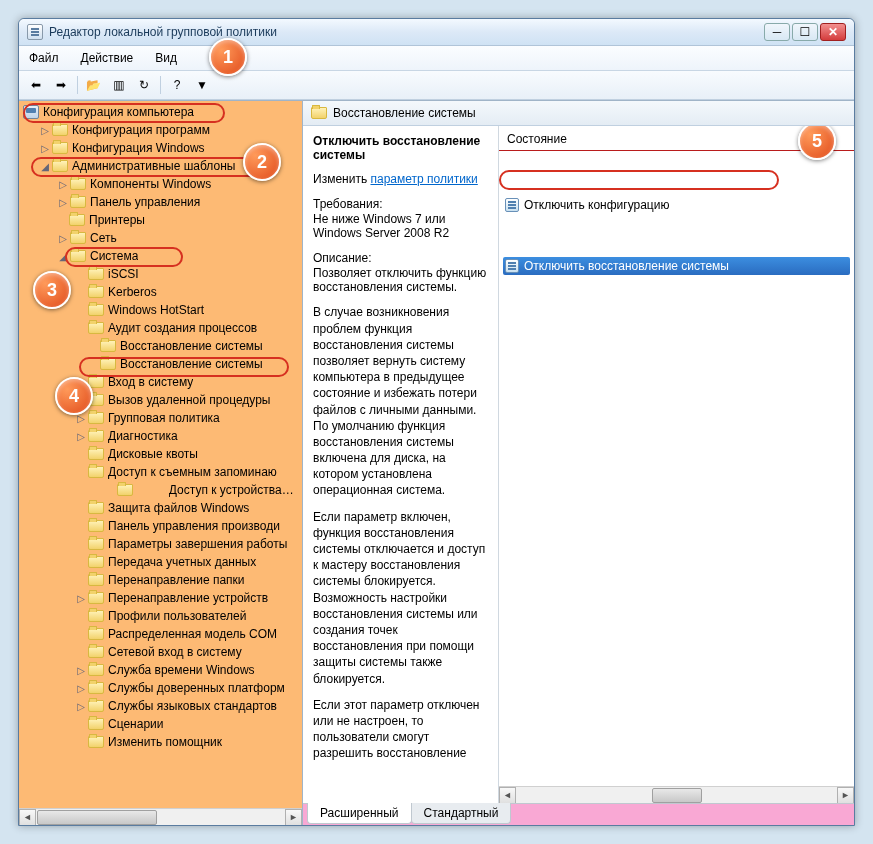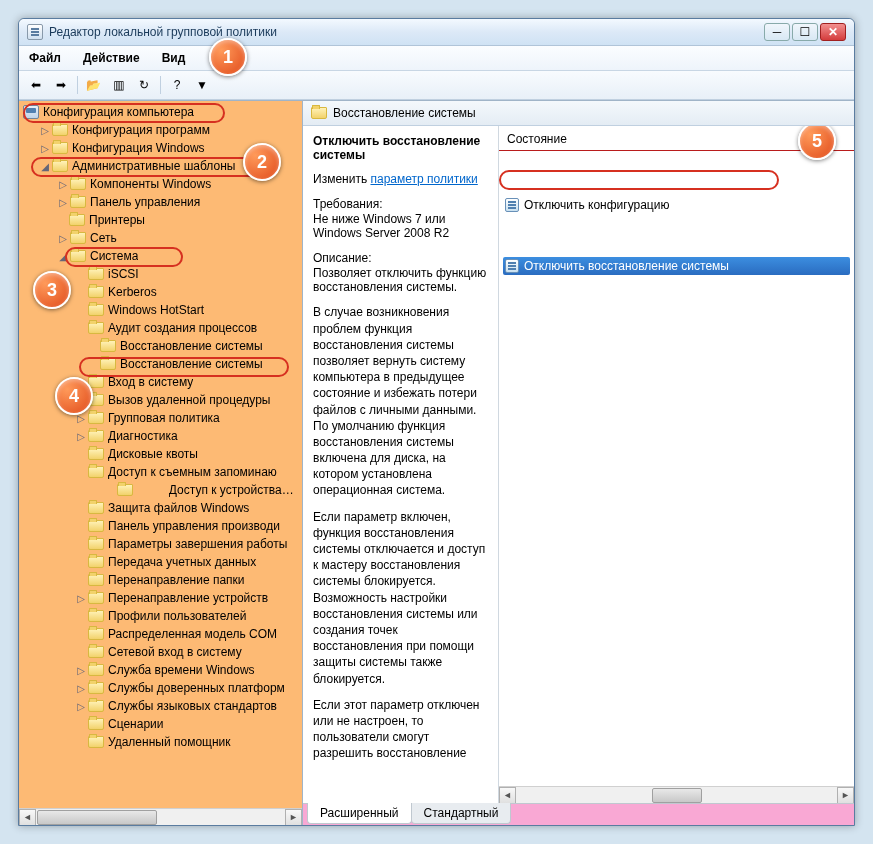--- a/index.html
+++ b/index.html
@@ -6,21 +6,21 @@
 body { background: #d4e4f0; padding: 18px; }
 .window { width: 837px; height: 808px; background: #fff; border: 1px solid #5a7ca0; border-radius: 6px 6px 0 0; box-shadow: 0 0 8px rgba(0,0,0,0.3); position: relative; display: flex; flex-direction: column; }
 .titlebar { background: linear-gradient(#f3f9ff,#dce9f7,#cfe2f4); border-radius: 6px 6px 0 0; padding: 4px 8px; display: flex; align-items: center; border-bottom: 1px solid #b0c4d8; }
 .title-icon { width: 16px; height: 16px; background: linear-gradient(#fff,#d0e0f0); border: 1px solid #89a; border-radius: 2px; margin-right: 6px; position: relative; }
 .title-icon::after { content: ''; position: absolute; left: 3px; right: 3px; top: 3px; height: 2px; background: #5a7ca0; box-shadow: 0 3px 0 #5a7ca0, 0 6px 0 #5a7ca0; }
 .title-text { color: #1a3a5a; flex: 1; }
 .win-btns { display: flex; gap: 2px; }
 .win-btn { width: 26px; height: 18px; border: 1px solid #8aa; border-radius: 3px; background: linear-gradient(#f0f6fc,#d8e8f4); display: flex; align-items: center; justify-content: center; cursor: pointer; }
 .win-btn.close { background: linear-gradient(#f29090,#d43c3c); border-color: #a02020; color: #fff; font-weight: bold; }
 .menubar { background: linear-gradient(#fbfdff,#eef4fb); border-bottom: 1px solid #c8d6e4; padding: 2px 6px; display: flex; gap: 14px; position: relative; }
-.menu-item { padding: 3px 4px; cursor: pointer; font-weight: bold; }
+.menu-item { padding: 3px 4px; cursor: pointer; }
 .toolbar { background: linear-gradient(#f8fbfe,#e8f0f8); border-bottom: 1px solid #c0d0e0; padding: 3px 6px; display: flex; gap: 3px; align-items: center; }
 .tool-btn { width: 22px; height: 22px; border: 1px solid transparent; border-radius: 2px; display: flex; align-items: center; justify-content: center; cursor: pointer; }
 .tool-sep { width: 1px; height: 18px; background: #c0d0e0; margin: 0 2px; }
 .content { flex: 1; display: flex; border-top: 1px solid #a0b4c8; overflow: hidden; }
 .tree-pane { width: 284px; border-right: 1px solid #a0b4c8; display: flex; flex-direction: column; background: #fdba74; }
 .tree-body { flex: 1; overflow: hidden; padding: 2px; position: relative; }
 .tree-row { display: flex; align-items: center; height: 18px; white-space: nowrap; cursor: pointer; padding-left: 2px; }
 .expander { width: 12px; height: 12px; display: inline-flex; align-items: center; justify-content: center; color: #667; font-size: 10px; margin-right: 1px; }
 .folder-icon { width: 16px; height: 12px; background: linear-gradient(#fff2b8,#f2d26b); border: 1px solid #d8b840; border-radius: 1px 1px 2px 2px; position: relative; margin-right: 4px; flex-shrink: 0; }
 .folder-icon::before { content: ''; position: absolute; top: -3px; left: 0; width: 6px; height: 3px; background: #f2d26b; border: 1px solid #d8b840; border-bottom: none; border-radius: 1px 1px 0 0; }
@@ -265,21 +265,21 @@
               <span class="tree-label">Службы языковых стандартов</span>
             </div>
             <div class="tree-row" style="padding-left: 54px;">
               <span class="expander"></span>
               <span class="folder-icon"></span>
               <span class="tree-label">Сценарии</span>
             </div>
             <div class="tree-row" style="padding-left: 54px;">
               <span class="expander"></span>
               <span class="folder-icon"></span>
-              <span class="tree-label">Удаленный помощник</span>
+              <span class="tree-label">Изменить помощник</span>
             </div>
           </div>
       <div class="highlight-box" style="left: 60px; top: 256px; width: 210px; height: 20px;"></div>
           <div class="callout" style="left: 36px; top: 276px;">4</div>
         </div>
       <div class="scrollbar-h">
         <div class="scroll-arrow">◄</div>
         <div class="scroll-thumb" style="width:120px"></div>
         <div style="flex:1"></div>
         <div class="scroll-arrow">►</div>

